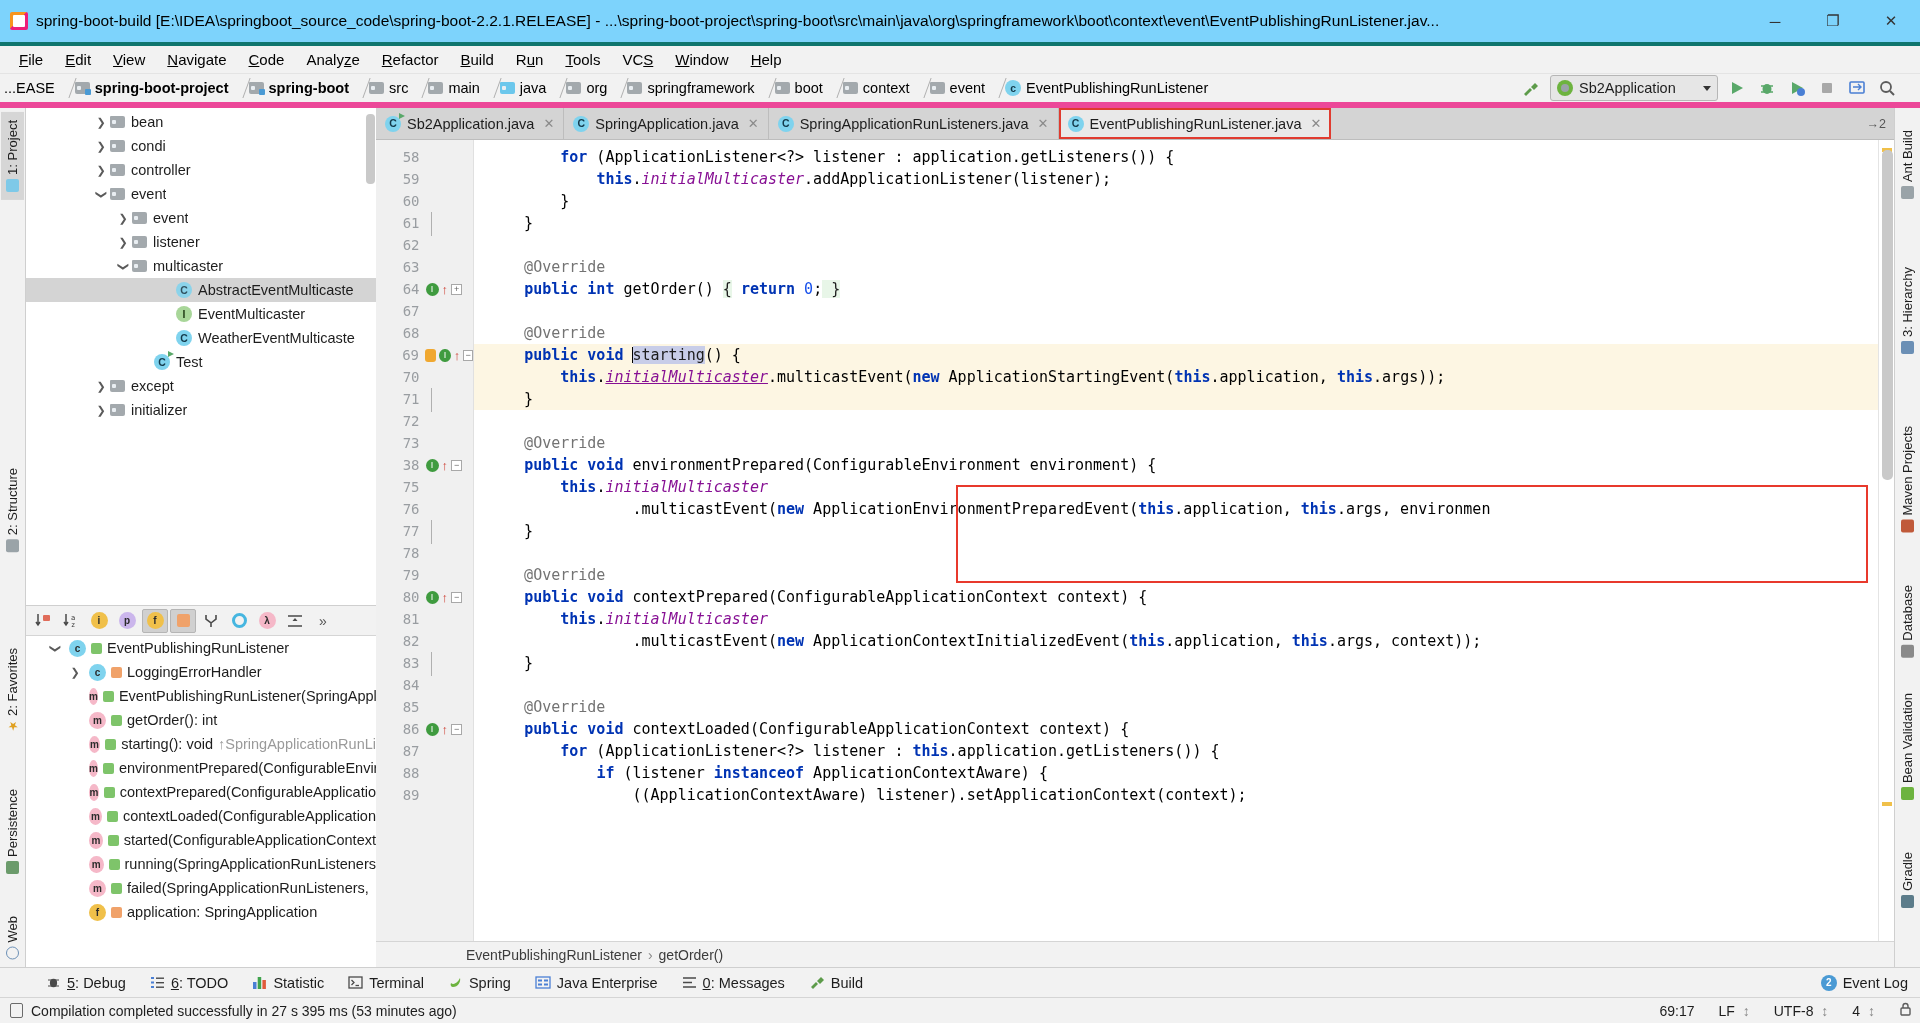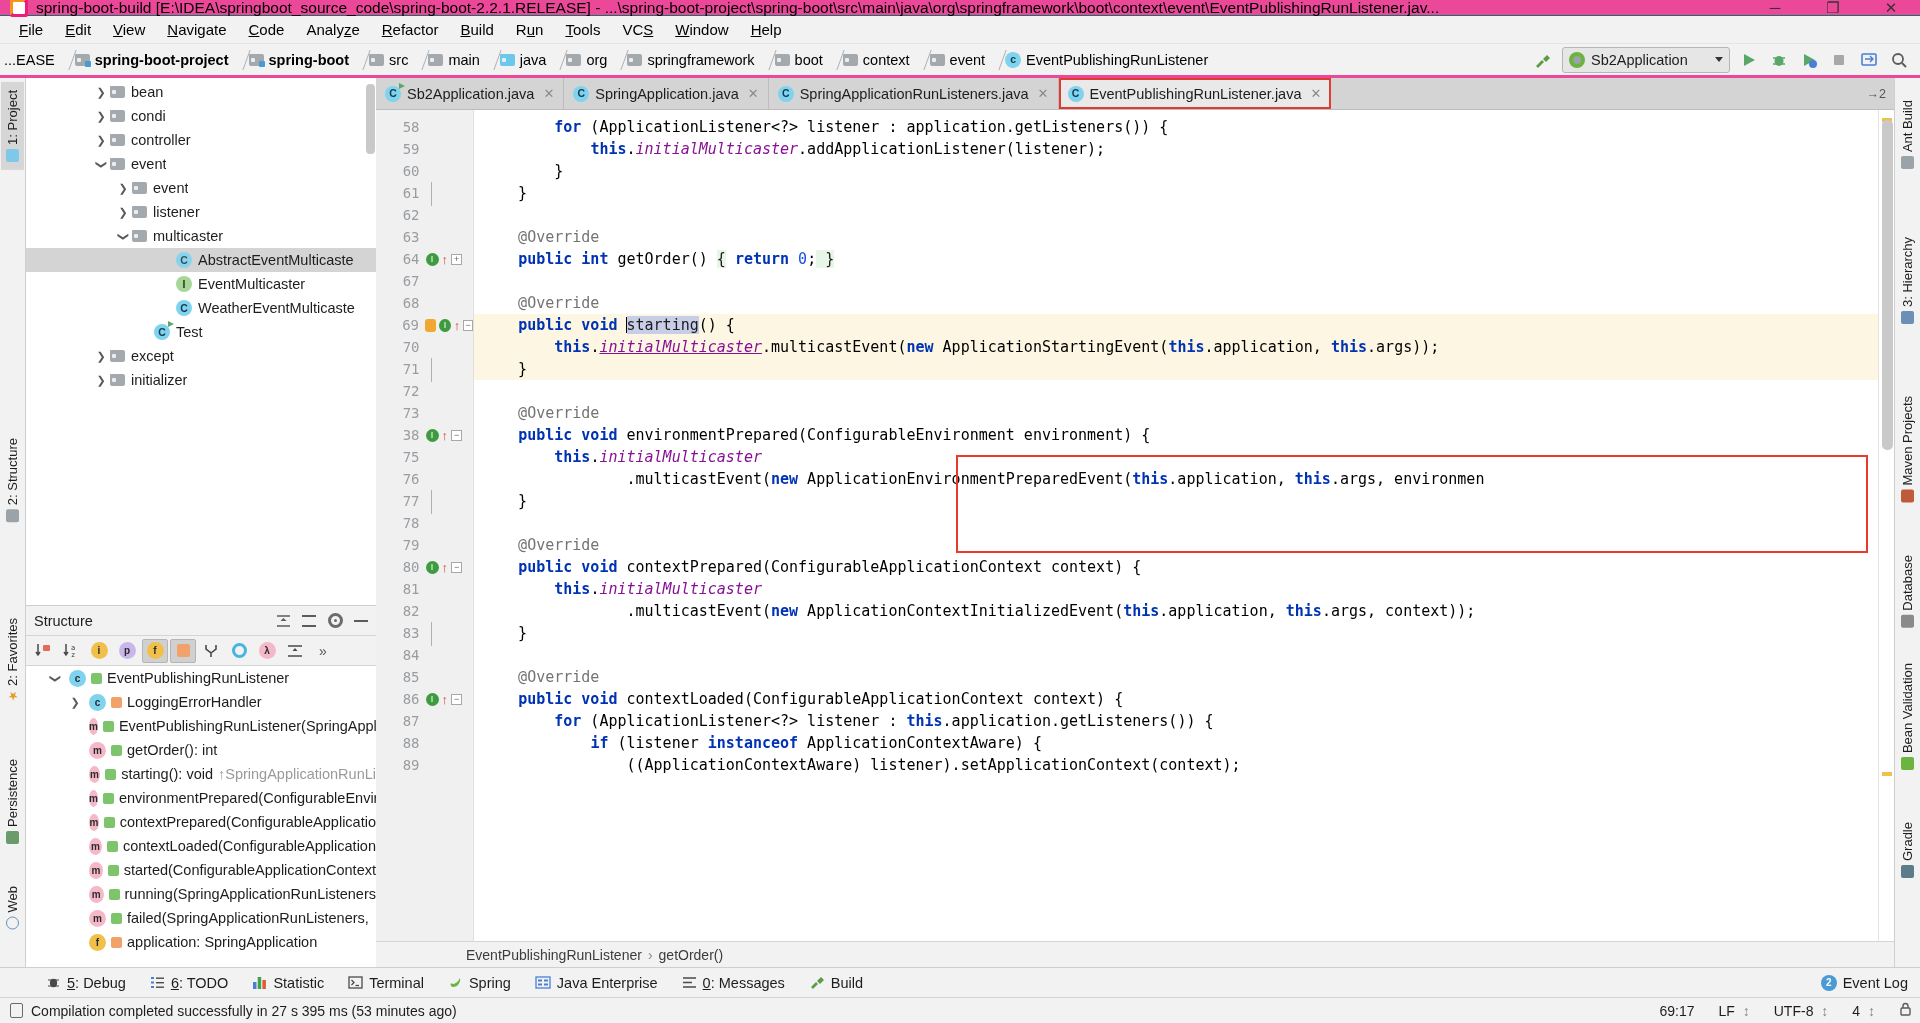--- a/index.html
+++ b/index.html
@@ -8,22 +8,22 @@
     font-family: "Liberation Sans", sans-serif;
     font-size: 14px;
     background: #f2f2f2;
     color: #1d1d1d;
     overflow: hidden;
   }
   .app { display: flex; flex-direction: column; width: 1920px; height: 1023px; }
 
   
   .titlebar {
-    height: 16px; background: #ec4899; display: flex; align-items: center;
-    border-bottom: 1px solid #0f766e; flex: none;
+    height: 46px; background: #7dd3fc; display: flex; align-items: center;
+    border-bottom: 4px solid #0f766e; flex: none;
   }
   .titlebar .app-icon {
     width: 18px; height: 18px; margin: 0 8px 0 10px;
     background: linear-gradient(135deg,#f7941e 0%,#f7941e 45%,#ed1e79 45%,#ed1e79 100%);
     border-radius: 2px; position: relative; flex: none;
   }
   .titlebar .app-icon::after{
     content:""; position:absolute; left:3px; top:3px; width:12px; height:12px;
     background:#ffffff; border-radius:1px;
   }
@@ -43,21 +43,21 @@
     padding-left: 8px; flex: none; border-bottom: 1px solid #e4e4e4;
   }
   .menu-item {
     padding: 3px 11px; font-size: 15px; color: #000; cursor: default; white-space:nowrap;
   }
   .menu-item u { text-decoration: underline; }
 
   
   .navrow {
     height: 34px; background: #f2f2f2; display: flex; align-items: center;
-    flex: none; border-bottom: 3px solid #ec4899; padding-right: 6px;
+    flex: none; border-bottom: 6px solid #ec4899; padding-right: 18px;
   }
   .crumbs { display:flex; align-items:center; flex: 0 1 auto; overflow:hidden; height:34px; }
   .crumb {
     display: flex; align-items: center; gap: 5px; font-size: 14.5px;
     padding: 0 7px 0 4px; height: 26px; white-space: nowrap; cursor: default; color:#000;
   }
   .crumb.bold { font-weight: bold; }
   .crumb-sep {
     width: 9px; height: 26px; flex:none;
     position: relative;
@@ -198,21 +198,21 @@
   .fold { width:11px;height:11px;border:1px solid #a8a8a8;color:#666;font-size:9px;display:flex;align-items:center;justify-content:center;background:#fff;}
   .fold.line { border:none; background:transparent; position:relative; }
   .fold.line::before{content:"";position:absolute;left:5px;top:-6px;height:24px;border-left:1px solid #b0b0b0;}
   .bulb { width:13px;height:13px;border-radius:3px;background:#f0a830; }
 
   .code {
     flex: 1 1 auto; position: relative; overflow: hidden; background:#fff;
     font-family: "DejaVu Sans Mono", monospace; font-size: 15px; padding-top: 6px;
     white-space: pre;
   }
-  .c-row { height: 22px; line-height: 22px; padding-left: 8px; position: relative; }
+  .c-row { height: 22px; line-height: 22px; padding-left: 14px; position: relative; }
   .c-row.hl { background: #fdf6e3; }
   .kw { color: #0033b3; font-weight: bold; }
   .anno { color: #737373; }
   .num { color: #1750eb; }
   .fld { color: #871094; font-style: italic; }
   .fld-u { color:#871094; font-style: italic; text-decoration: underline; }
   .pl { color: #000000; }
   .hl-green { background:#e8f6e8; }
   .sel { background:#c8cde8; }
   .caret-bar { display:inline-block; width:1px; height:16px; background:#000; vertical-align:-3px; margin:0 -0.5px;}
@@ -498,40 +498,20 @@
             <span class="tree-label">except</span>
           </div>
           <div class="tree-row" style="padding-left: 66px;">
             <span class="arrow">❯</span>
             <span class="folder-ico"></span>
             <span class="tree-label">initializer</span>
           </div>
         </div>
 
       <div class="struct-dock">
-        <div class="panel-header">
-          <span class="panel-title">Structure</span>
-          <span class="spacer"></span>
-          <span class="hdr-btn">
-            <svg width="15" height="14" viewBox="0 0 15 14">
-                <path d="M1 2h13M1 12h13" stroke="#5c5c5c" stroke-width="1.6"></path>
-                <path d="M7.5 4 l3 3 h-6 z" fill="#5c5c5c"></path>
-                <path d="M7.5 10 l-3 -3 h6 z" fill="#5c5c5c" opacity="0"></path>
-              </svg>
-          </span>
-          <span class="hdr-btn">
-              <span class="collapse-ico"></span>
-            </span>
-          <span class="hdr-btn">
-              <span class="gear"></span>
-            </span>
-          <span class="hdr-btn">
-              <span class="minus-ico"></span>
-            </span>
-        </div>
 
         <div class="struct-toolbar">
           <span class="sbtn">
             <svg width="18" height="18" viewBox="0 0 18 18">
                 <path d="M4 2 v11 M2 10 l2 3 l2 -3" stroke="#4a4a4a" stroke-width="1.5" fill="none"></path>
                 <rect x="9" y="3" width="7" height="6" fill="#e06c5a" rx="1"></rect>
               </svg>
           </span>
           <span class="sbtn">
             <svg width="18" height="18" viewBox="0 0 18 18">

